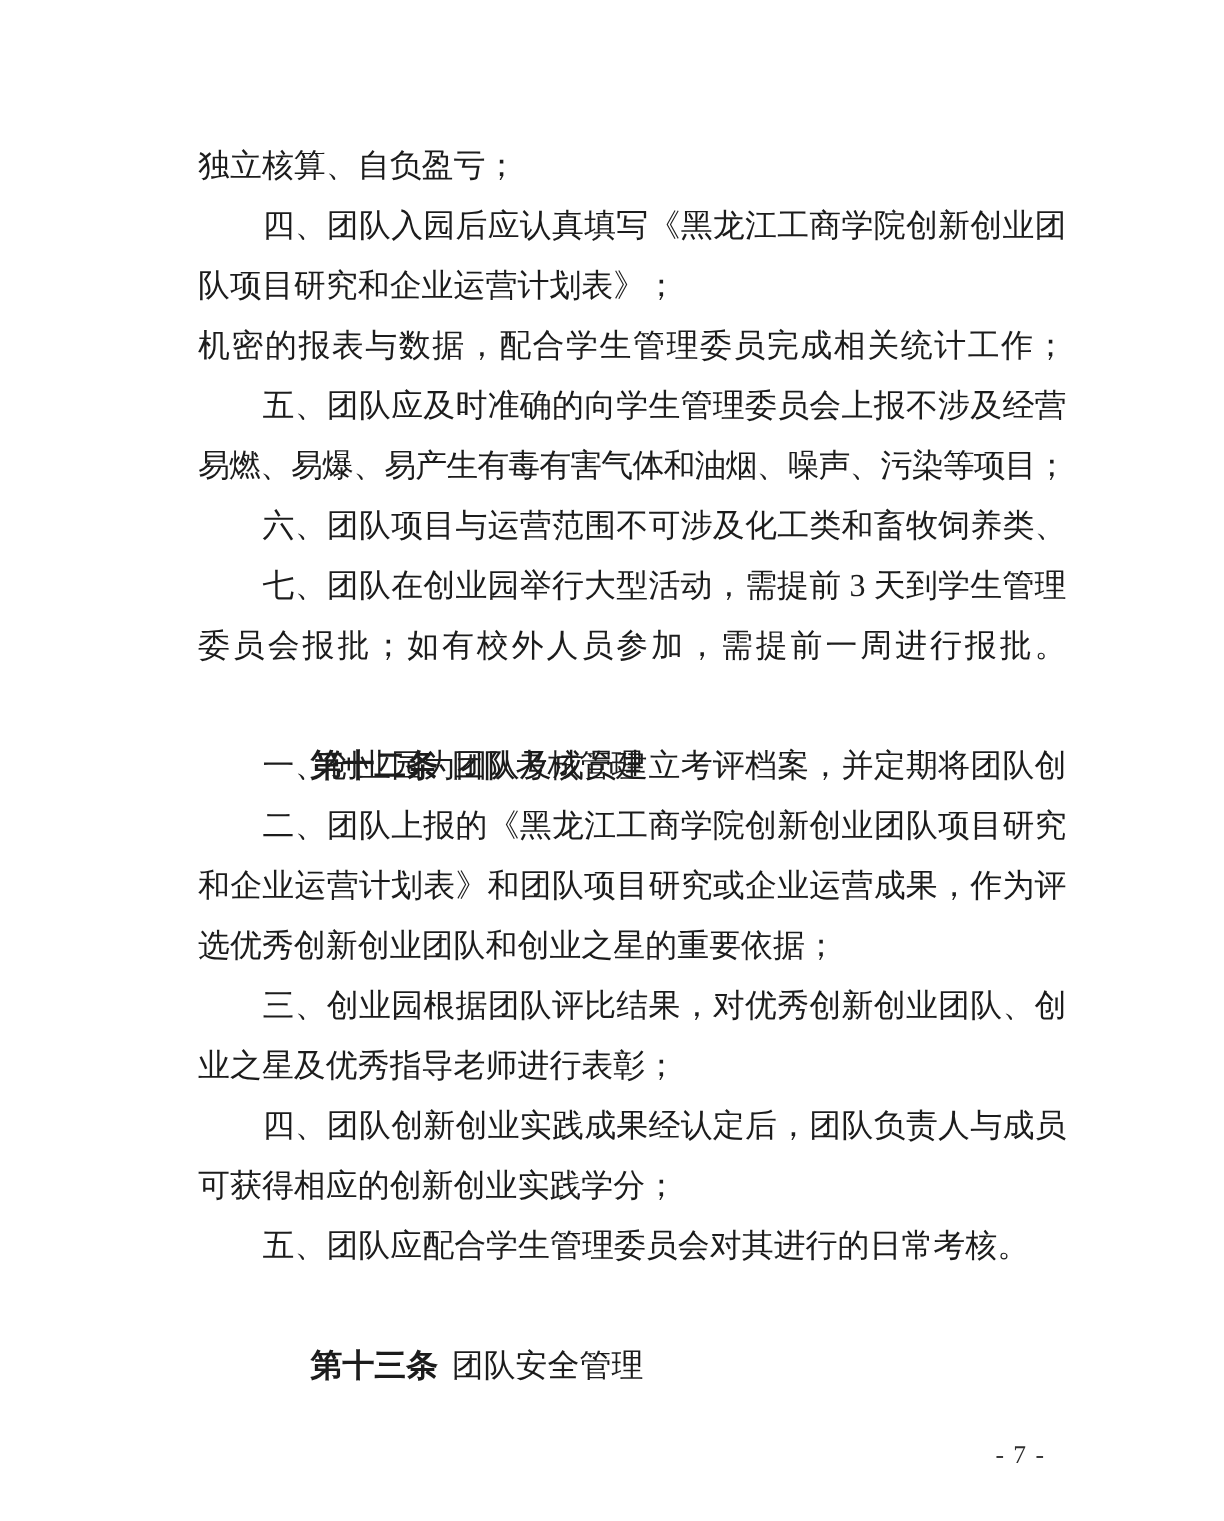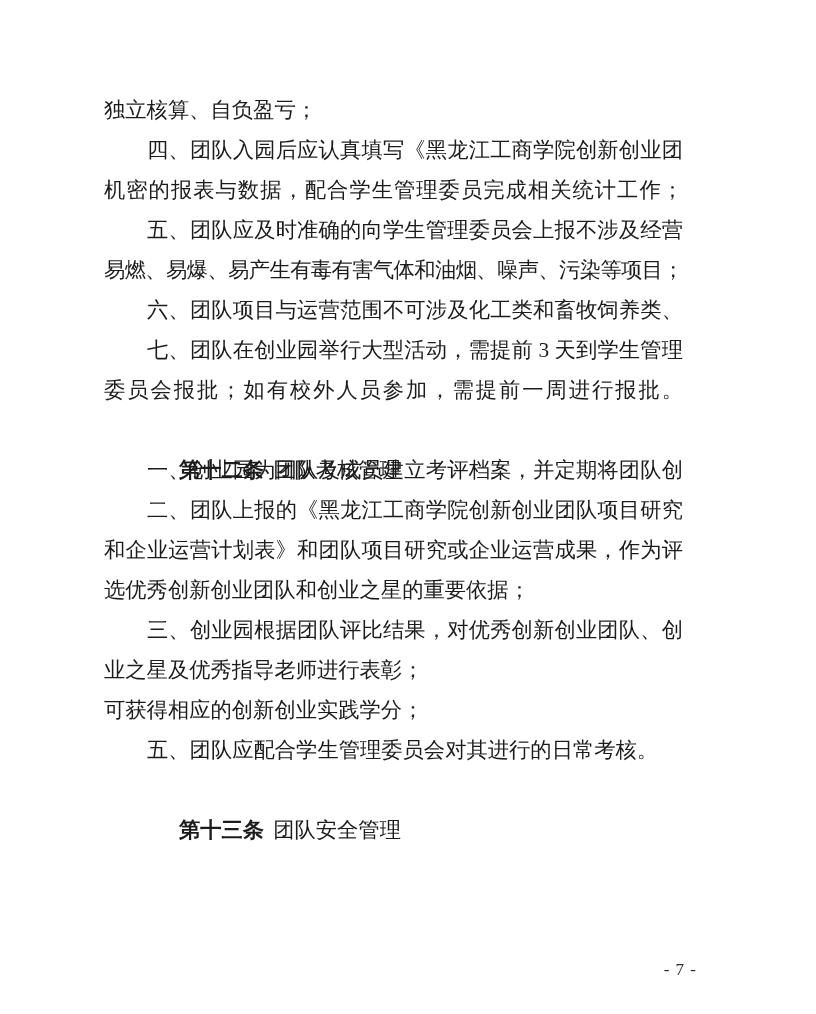--- a/index.html
+++ b/index.html
@@ -15,21 +15,21 @@
     font-family: "Liberation Serif", "DejaVu Serif", serif;
     color: #1c1c1c;
   }
   .doc-page {
     position: absolute;
     inset: 0;
     background: #ffffff;
   }
   .doc-content {
     position: absolute;
-    left: 104px;
+    left: 132px;
     top: 90px;
     width: 579px;
   }
   .line {
     font-size: 21.3px;
     line-height: 40px;
     height: 40px;
     letter-spacing: 0;
     white-space: pre-wrap;
   }
@@ -61,35 +61,37 @@
     letter-spacing: 1px;
   }
 </style>
 </head>
 <body>
 
 <div class="doc-page">
   <div class="doc-content">
     <div class="line">独立核算、自负盈亏；</div>
     <div class="line indent fill">四、团队入园后应认真填写《黑龙江工商学院创新创业团</div>
+    <div class="line">队项目研究和企业运营计划表》；</div>
     <div class="line fill">机密的报表与数据，配合学生管理委员完成相关统计工作；</div>
     <div class="line indent fill">五、团队应及时准确的向学生管理委员会上报不涉及经营</div>
     <div class="line fill tight">易燃、易爆、易产生有毒有害气体和油烟、噪声、污染等项目；</div>
     <div class="line indent fill">六、团队项目与运营范围不可涉及化工类和畜牧饲养类、</div>
     <div class="line indent fill">七、团队在创业园举行大型活动，需提前 3 天到学生管理</div>
     <div class="line fill">委员会报批；如有校外人员参加，需提前一周进行报批。</div>
     <div class="line indent">
       <span class="bold-part">第十二条</span><span class="rest-part">团队考核管理</span>
     </div>
     <div class="line indent fill">一、创业园为团队及成员建立考评档案，并定期将团队创</div>
     <div class="line indent fill">二、团队上报的《黑龙江工商学院创新创业团队项目研究</div>
     <div class="line fill">和企业运营计划表》和团队项目研究或企业运营成果，作为评</div>
     <div class="line">选优秀创新创业团队和创业之星的重要依据；</div>
     <div class="line indent fill">三、创业园根据团队评比结果，对优秀创新创业团队、创</div>
     <div class="line">业之星及优秀指导老师进行表彰；</div>
+    <div class="line indent fill">四、团队创新创业实践成果经认定后，团队负责人与成员</div>
     <div class="line">可获得相应的创新创业实践学分；</div>
     <div class="line indent">五、团队应配合学生管理委员会对其进行的日常考核。</div>
     <div class="line indent">
       <span class="bold-part">第十三条</span><span class="rest-part">团队安全管理</span>
     </div>
   </div>
   <div class="page-number">- 7 -</div>
 </div>
 
 </body></html>

